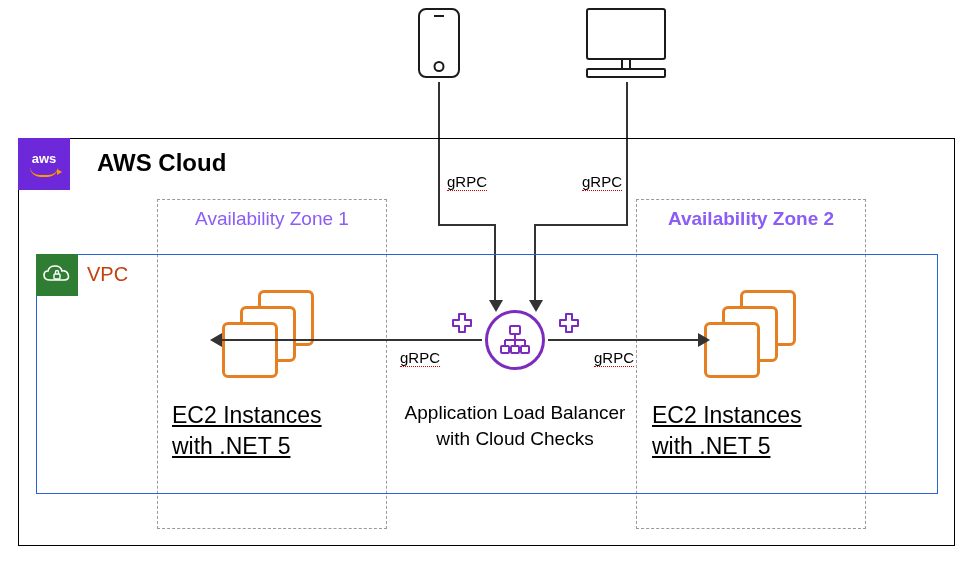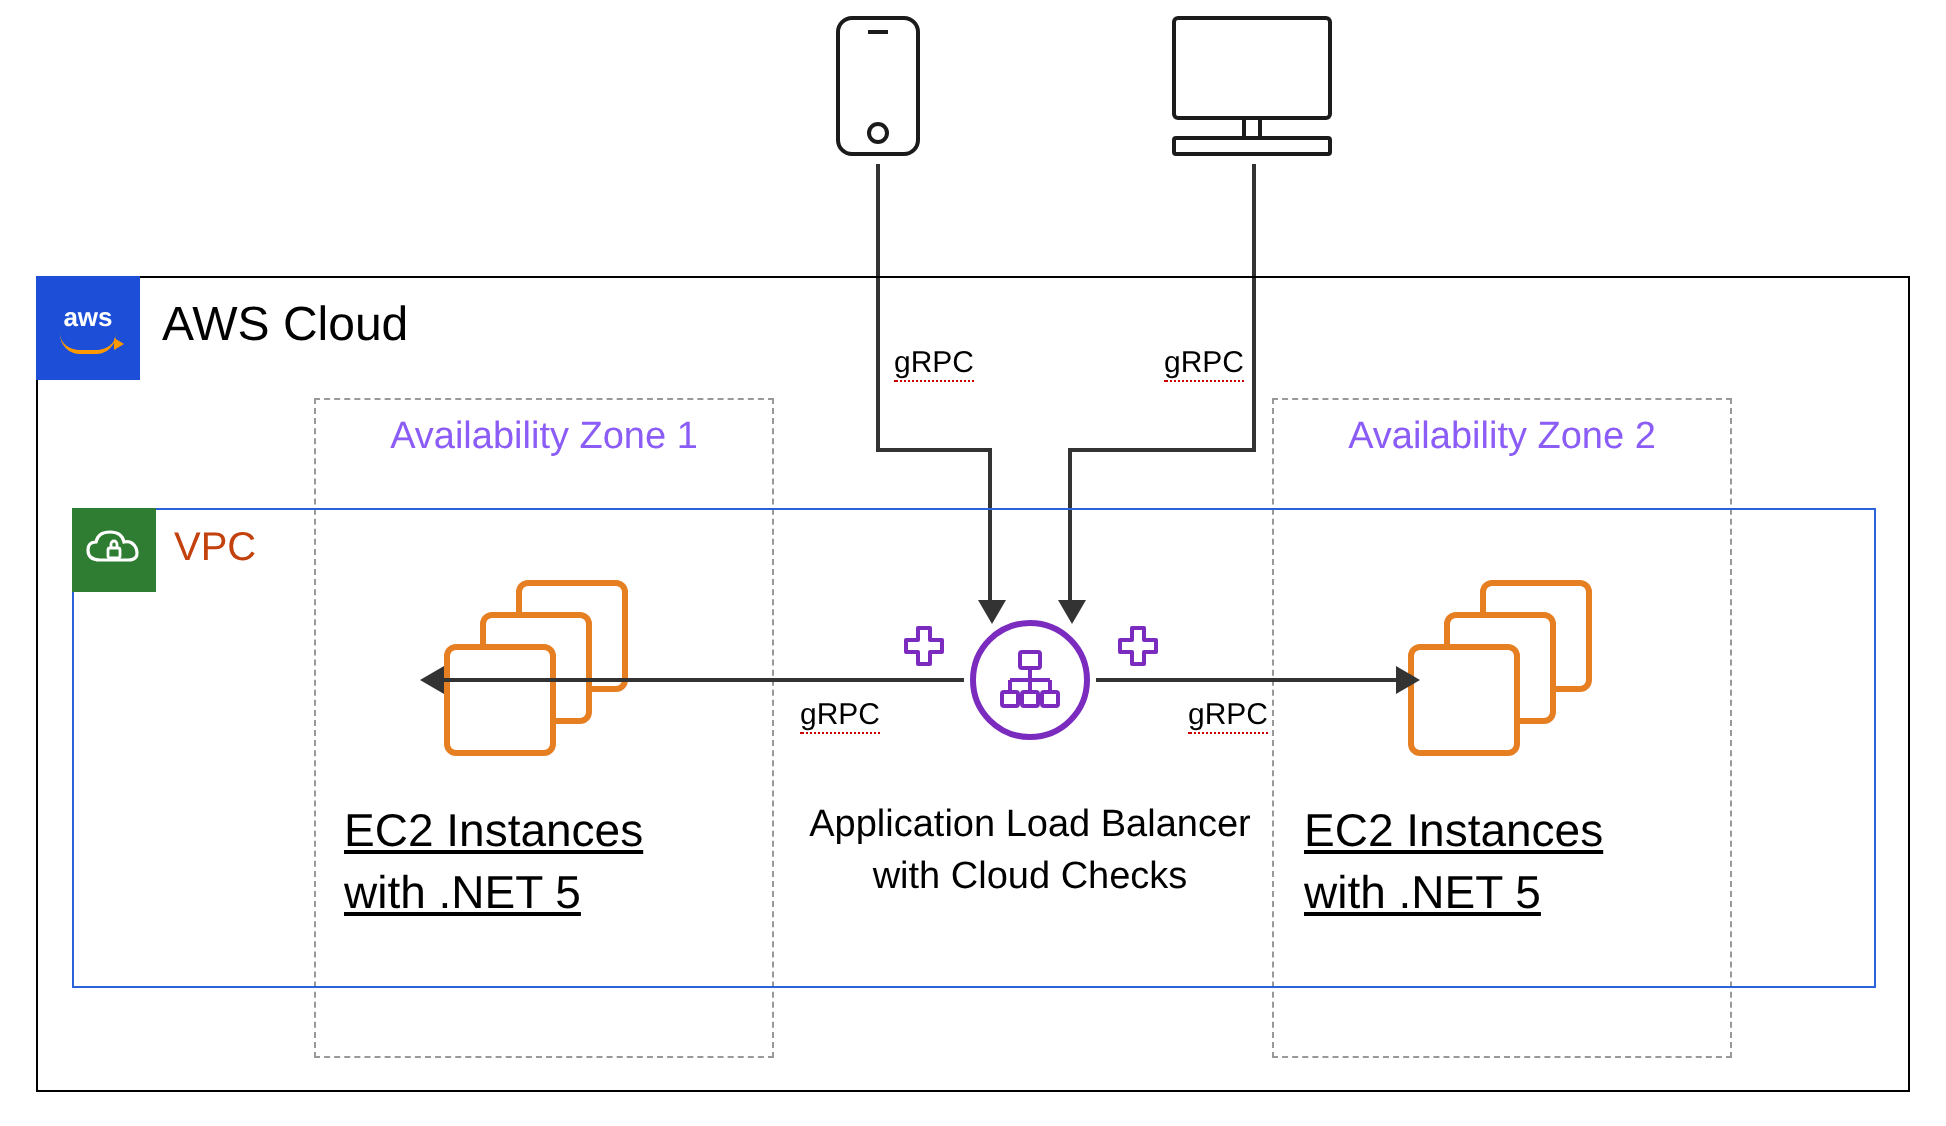--- a/index.html
+++ b/index.html
@@ -20,21 +20,21 @@
     width: 937px;
     height: 408px;
     border: 1.5px solid #000;
   }
   .aws-badge {
     position: absolute;
     left: -1px;
     top: -1px;
     width: 52px;
     height: 52px;
-    background: #1d4ed8;
+    background: #6d28d9;
     color: #fff;
     display: flex;
     flex-direction: column;
     align-items: center;
     justify-content: center;
     font-size: 13px;
     font-weight: bold;
   }
   .aws-badge .smile {
     width: 28px;
@@ -49,24 +49,24 @@
     position: absolute;
     right: -4px;
     top: 2px;
     width: 0; height: 0;
     border-left: 5px solid #f90;
     border-top: 3px solid transparent;
     border-bottom: 3px solid transparent;
   }
   .aws-title {
     position: absolute;
-    left: 62px;
+    left: 78px;
     top: 10px;
     font-size: 24px;
-    font-weight: 400;
+    font-weight: 700;
   }
 
   
   .vpc {
     position: absolute;
     left: 36px;
     top: 254px;
     width: 902px;
     height: 240px;
     border: 1.5px solid #2962d9;
@@ -97,21 +97,21 @@
   }
   .az-label {
     position: absolute;
     top: 8px;
     width: 100%;
     text-align: center;
     font-size: 19px;
     color: #8b5cf6;
   }
   .az1 { left: 157px; top: 199px; width: 230px; height: 330px; }
-  .az2 { left: 636px; top: 199px; width: 230px; height: 330px; }
+  .az2 { left: 636px; top: 199px; width: 230px; height: 330px; font-weight: bold; }
 
   
   .ec2-stack {
     position: absolute;
     width: 100px;
     height: 90px;
   }
   .ec2-stack .sq {
     position: absolute;
     width: 56px;

